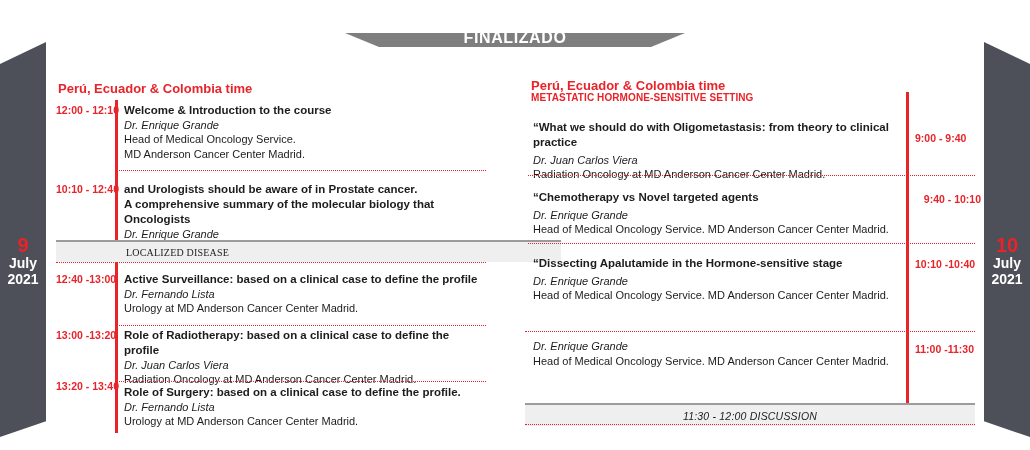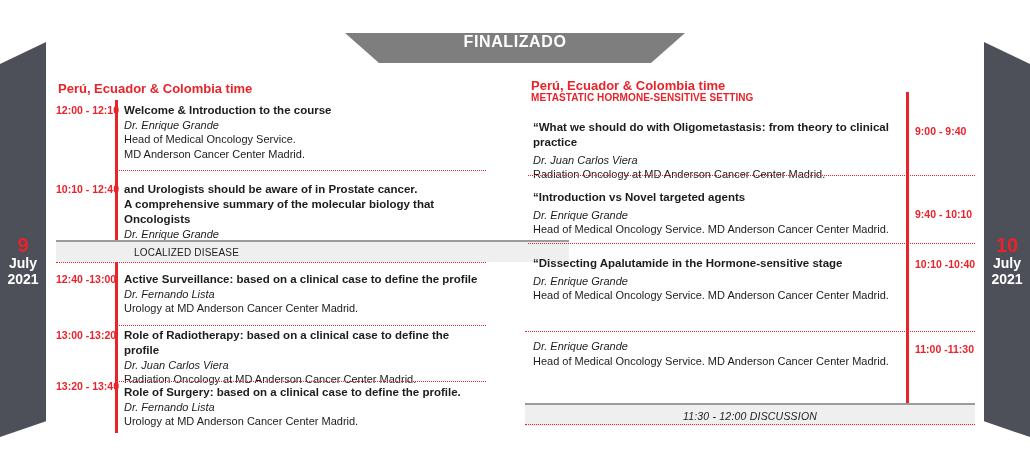--- a/index.html
+++ b/index.html
@@ -8,25 +8,25 @@
     background:#ffffff;
     font-family:"Liberation Sans", sans-serif;
     overflow:hidden;
     position:relative;
     -webkit-font-smoothing:antialiased;
   }
   #stage{position:absolute;left:0;top:0;width:1030px;height:450px;}
 
   
   .banner{
-    position:absolute;left:345px;top:33px;width:340px;height:30px;
+    position:absolute;left:345px;top:33px;width:340px;height:14px;
     background:#7e7e7e;
     color:#ffffff;
     font-size:16px;font-weight:bold;letter-spacing:.6px;
-    display:flex;align-items:flex-start;justify-content:center;
+    display:flex;align-items:flex-end;justify-content:center;
     clip-path:polygon(0 0,100% 0,90% 100%,10% 100%);
   }
 
   
   .slab{position:absolute;top:42px;width:46px;height:395px;}
   .slab .face{position:absolute;inset:0;background:#4d4f59;}
   .slab-left .face{
     clip-path:polygon(0 22px,100% 0,100% 96%,0 100%);
   }
   .slab-right .face{
@@ -81,21 +81,21 @@
   
   .secbar{
     position:absolute;
     background:#efefef;
     border-top:2px solid #9c9c9c;
     display:flex;align-items:center;
   }
   .secbar span{
     font-size:10px;color:#1c1c1c;letter-spacing:.2px;
   }
-  .secbar-left{left:56px;top:240px;width:505px;height:20px;padding-left:8px;}
+  .secbar-left{left:56px;top:240px;width:505px;height:20px;padding-left:0;font-family:Liberation Serif, serif;}
   .secbar-left span{margin-left:70px;}
 
   
   .rrow{position:absolute;left:0;width:452px;}
   .rrow .body{position:absolute;left:5px;top:0;width:360px;}
   .rrow .time{
     position:absolute;left:385px;top:2px;width:66px;text-align:left;
     color:#e8232a;font-size:10.5px;font-weight:bold;white-space:nowrap;
   }
 
@@ -198,32 +198,32 @@
       <div class="aff">Urology at MD Anderson Cancer Center Madrid.</div>
     </div>
   </div>
 
   <div class="rrow" style="left:528px;top:120px;">
     <div class="body">
       <div class="ttl">“What we should do with Oligometastasis: from theory to clinical practice</div>
       <div class="spk" style="margin-top:3px;">Dr. Juan Carlos Viera</div>
       <div class="aff">Radiation Oncology at MD Anderson Cancer Center Madrid.</div>
     </div>
-    <div class="time" style="left:387px;top:5px;">9:00 - 9:40</div>
+    <div class="time" style="left:387px;top:12px;">9:00 - 9:40</div>
   </div>
 
   <div class="dotsep" style="left:528px;top:175px;width:447px;"></div>
 
   <div class="rrow" style="left:528px;top:190px;">
     <div class="body">
-      <div class="ttl">“Introduction vs Novel targeted agents</div>
+      <div class="ttl">“Chemotherapy vs Novel targeted agents</div>
       <div class="spk" style="margin-top:3px;">Dr. Enrique Grande</div>
       <div class="aff">Head of Medical Oncology Service. MD Anderson Cancer Center Madrid.</div>
     </div>
-    <div class="time" style="left:387px;top:18px;">9:40 - 10:10</div>
+    <div class="time" style="left:387px;top:3px;text-align:right;">9:40 - 10:10</div>
   </div>
 
   <div class="dotsep" style="left:528px;top:243px;width:447px;"></div>
 
   <div class="rrow" style="left:528px;top:256px;">
     <div class="body">
       <div class="ttl">“Dissecting Apalutamide in the Hormone-sensitive stage</div>
       <div class="spk" style="margin-top:3px;">Dr. Enrique Grande</div>
       <div class="aff">Head of Medical Oncology Service. MD Anderson Cancer Center Madrid.</div>
     </div>

